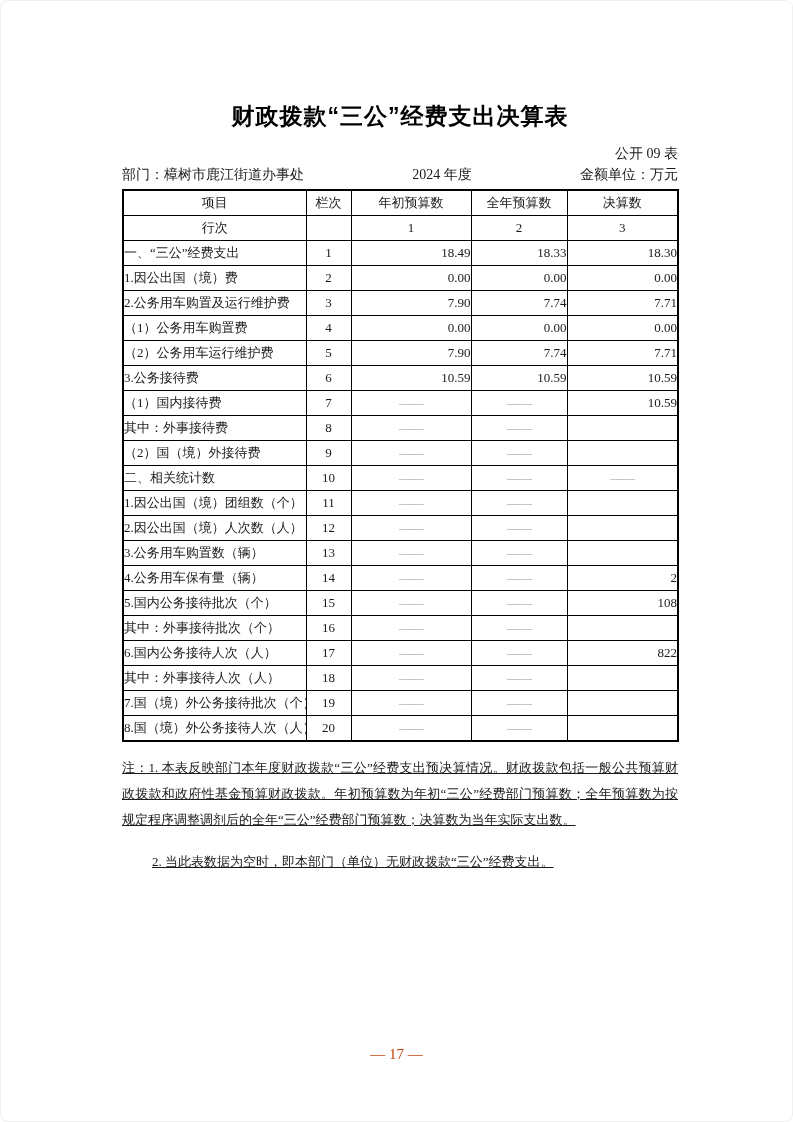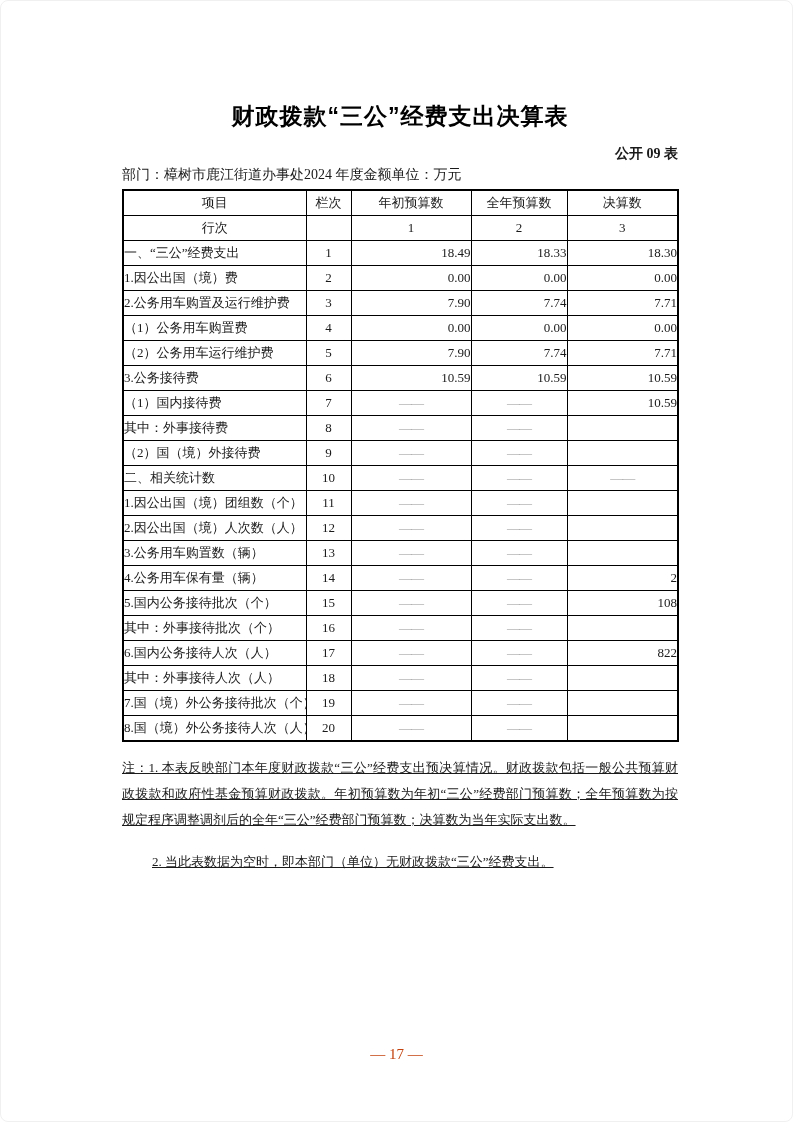--- a/index.html
+++ b/index.html
@@ -28,25 +28,25 @@
     font-family: "Liberation Sans", "DejaVu Sans", sans-serif;
     font-weight: bold;
     font-size: 23px;
     letter-spacing: 1px;
     color: #000;
   }
   .form-code {
     margin-top: 13px;
     text-align: right;
     font-size: 14px;
-    font-weight: bold;
   }
   .meta-row {
     margin-top: 3px;
     display: flex;
+    justify-content: space-between;
     align-items: baseline;
     font-size: 14px;
   }
   .meta-row .mid { flex: 0 0 auto; }
   table.budget {
     margin-top: 5px;
     border-collapse: collapse;
     table-layout: fixed;
     width: 555px;
     border: 2px solid #000;

